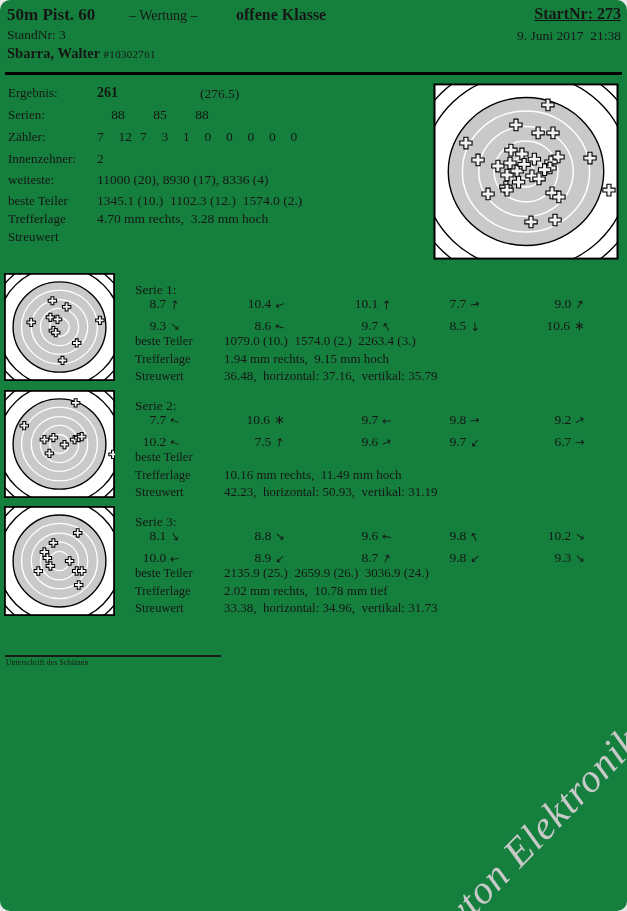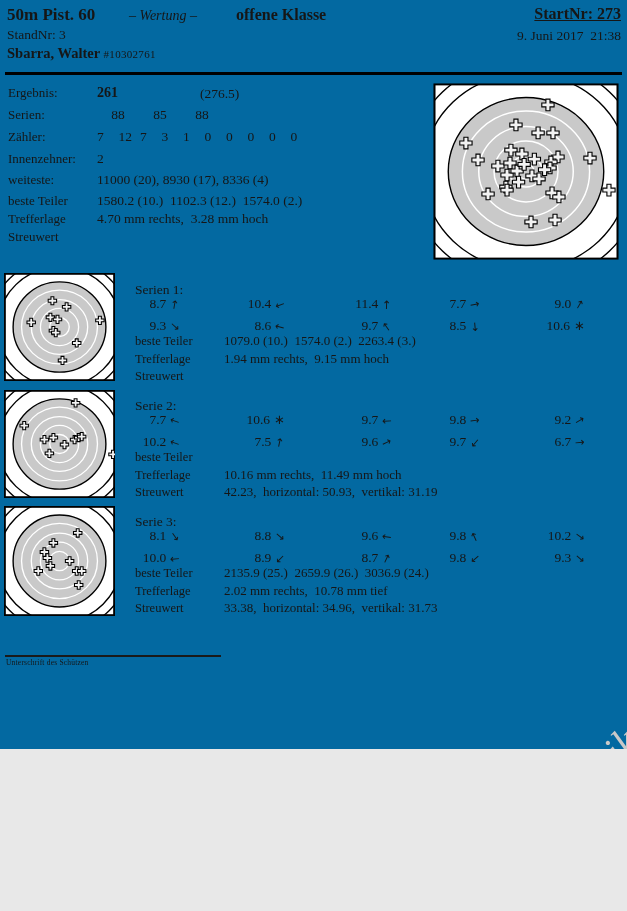--- a/index.html
+++ b/index.html
@@ -1,21 +1,21 @@
 <!DOCTYPE html>
 <html><head>
 <meta charset="utf-8">
 <style>
   html,body{margin:0;padding:0;background:#e8e8e8;}
-  .page{position:relative;width:627px;height:749px;background:#0369a1;overflow:hidden;
-        font-family:"Liberation Serif",serif;color:#161616;}
+  .page{position:relative;width:627px;height:911px;background:#15803d;overflow:hidden;
+        font-family:"Liberation Serif",serif;color:#161616;border-radius:10px;}
   .abs{position:absolute;}
   
   .hdr-disc{left:7px;top:5px;font-size:17px;font-weight:bold;}
-  .hdr-mode{left:129px;top:8px;font-size:14px;font-style:italic;}
+  .hdr-mode{left:129px;top:8px;font-size:14px;}
   .hdr-klasse{left:236px;top:6px;font-size:16px;font-weight:bold;}
   .hdr-startnr{right:6px;top:5px;font-size:16px;font-weight:bold;text-decoration:underline;}
   .hdr-stand{left:7px;top:27px;font-size:13.5px;}
   .hdr-date{right:6px;top:28px;font-size:13.5px;white-space:pre;}
   .hdr-name{left:7px;top:45px;font-size:14.5px;font-weight:bold;}
   .hdr-id{font-size:11px;font-weight:normal;letter-spacing:.3px;}
   .hdr-club{right:6px;top:47px;font-size:13.5px;}
   .rule{left:5px;top:72px;width:617px;height:2.5px;background:#000;}
   
   .sum-label{left:8px;font-size:13px;}
@@ -65,21 +65,21 @@
   <div class="abs sum-label" style="top:129px">Zähler:</div>
   <div class="abs sum-val" style="top:129px" id="zaehler-values"><span class="cell-zahl">7</span><span class="cell-zahl">12</span><span class="cell-zahl">7</span><span class="cell-zahl">3</span><span class="cell-zahl">1</span><span class="cell-zahl">0</span><span class="cell-zahl">0</span><span class="cell-zahl">0</span><span class="cell-zahl">0</span><span class="cell-zahl">0</span></div>
 
   <div class="abs sum-label" style="top:151px">Innenzehner:</div>
   <div class="abs sum-val" style="top:151px">2</div>
 
   <div class="abs sum-label" style="top:172px">weiteste:</div>
   <div class="abs sum-val" style="top:172px">11000 (20), 8930 (17), 8336 (4)</div>
 
   <div class="abs sum-label" style="top:193px">beste Teiler</div>
-  <div class="abs sum-val" style="top:193px">1580.2 (10.)  1102.3 (12.)  1574.0 (2.)</div>
+  <div class="abs sum-val" style="top:193px">1345.1 (10.)  1102.3 (12.)  1574.0 (2.)</div>
 
   <div class="abs sum-label" style="top:211px">Trefferlage</div>
   <div class="abs sum-val" style="top:211px">4.70 mm rechts,  3.28 mm hoch</div>
 
   <div class="abs sum-label" style="top:229px">Streuwert</div>
 
   <svg class="tgt" style="left:433px;top:83px;width:186px;height:177px" viewBox="0 0 100 100" preserveAspectRatio="none">
       <defs>
         <clipPath id="clipMain">
           <rect x="1" y="1" width="98" height="98"></rect>
@@ -148,40 +148,41 @@
       <path d="M 55.099999999999994 27.599999999999998 H 57.69999999999999 V 30.099999999999998 H 60.19999999999999 V 32.699999999999996 H 57.69999999999999 V 35.199999999999996 H 55.099999999999994 V 32.699999999999996 H 52.599999999999994 V 30.099999999999998 H 55.099999999999994 Z" fill="#f2f2f2" stroke="#000" stroke-width="0.95"></path>
       <path d="M 40.5 37.2 H 43.099999999999994 V 39.7 H 45.599999999999994 V 42.3 H 43.099999999999994 V 44.8 H 40.5 V 42.3 H 38 V 39.7 H 40.5 Z" fill="#f2f2f2" stroke="#000" stroke-width="0.95"></path>
       <path d="M 46.9 39.1 H 49.49999999999999 V 41.6 H 51.99999999999999 V 44.199999999999996 H 49.49999999999999 V 46.699999999999996 H 46.9 V 44.199999999999996 H 44.4 V 41.6 H 46.9 Z" fill="#f2f2f2" stroke="#000" stroke-width="0.95"></path>
       <path d="M 23.2 41.900000000000006 H 25.8 V 44.400000000000006 H 28.3 V 47 H 25.8 V 49.5 H 23.2 V 47 H 20.7 V 44.400000000000006 H 23.2 Z" fill="#f2f2f2" stroke="#000" stroke-width="0.95"></path>
       <path d="M 85.10000000000001 40 H 87.7 V 42.5 H 90.2 V 45.099999999999994 H 87.7 V 47.599999999999994 H 85.10000000000001 V 45.099999999999994 H 82.60000000000001 V 42.5 H 85.10000000000001 Z" fill="#f2f2f2" stroke="#000" stroke-width="0.95"></path>
       <path d="M 43.2 49.50000000000001 H 45.8 V 52.00000000000001 H 48.3 V 54.6 H 45.8 V 57.1 H 43.2 V 54.6 H 40.7 V 52.00000000000001 H 43.2 Z" fill="#f2f2f2" stroke="#000" stroke-width="0.95"></path>
       <path d="M 45.300000000000004 51.400000000000006 H 47.9 V 53.900000000000006 H 50.4 V 56.5 H 47.9 V 59 H 45.300000000000004 V 56.5 H 42.800000000000004 V 53.900000000000006 H 45.300000000000004 Z" fill="#f2f2f2" stroke="#000" stroke-width="0.95"></path>
       <path d="M 64.2 61 H 66.8 V 63.5 H 69.3 V 66.1 H 66.8 V 68.6 H 64.2 V 66.1 H 61.7 V 63.5 H 64.2 Z" fill="#f2f2f2" stroke="#000" stroke-width="0.95"></path>
       <path d="M 51.400000000000006 77.2 H 54 V 79.7 H 56.5 V 82.3 H 54 V 84.8 H 51.400000000000006 V 82.3 H 48.900000000000006 V 79.7 H 51.400000000000006 Z" fill="#f2f2f2" stroke="#000" stroke-width="0.95"></path>
     </svg>
-  <div class="abs serie-title" style="top:282px">Serien 1:</div>
+  <div class="abs serie-title" style="top:282px">Serie 1:</div>
   <div class="abs shotgrid" style="top:296px">
       <span class="shotcell"><span>8.7</span><span class="arr" style="transform: rotate(-80deg);">→</span></span>
       <span class="shotcell"><span>10.4</span><span class="arr" style="transform: rotate(-200deg);">→</span></span>
-      <span class="shotcell"><span>11.4</span><span class="arr" style="transform: rotate(-88deg);">→</span></span>
+      <span class="shotcell"><span>10.1</span><span class="arr" style="transform: rotate(-88deg);">→</span></span>
       <span class="shotcell"><span>7.7</span><span class="arr" style="transform: rotate(-12deg);">→</span></span>
       <span class="shotcell"><span>9.0</span><span class="arr" style="transform: rotate(-60deg);">→</span></span>
     </div>
   <div class="abs shotgrid" style="top:318px">
       <span class="shotcell"><span>9.3</span><span class="arr" style="transform: rotate(42deg);">→</span></span>
       <span class="shotcell"><span>8.6</span><span class="arr" style="transform: rotate(-165deg);">→</span></span>
       <span class="shotcell"><span>9.7</span><span class="arr" style="transform: rotate(-125deg);">→</span></span>
       <span class="shotcell"><span>8.5</span><span class="arr" style="transform: rotate(85deg);">→</span></span>
       <span class="shotcell"><span>10.6</span><span class="star">∗</span></span>
     </div>
   <div class="abs sl2" style="top:334px">beste Teiler</div>
   <div class="abs sv2" style="top:333px">1079.0 (10.)  1574.0 (2.)  2263.4 (3.)</div>
   <div class="abs sl2" style="top:352px">Trefferlage</div>
   <div class="abs sv2" style="top:351px">1.94 mm rechts,  9.15 mm hoch</div>
   <div class="abs sl2" style="top:369px">Streuwert</div>
+  <div class="abs sv2" style="top:368px">36.48,  horizontal: 37.16,  vertikal: 35.79</div>
 
   <svg class="tgt" style="left:4px;top:390px;width:111px;height:108px" viewBox="0 0 100 100" preserveAspectRatio="none">
       <defs>
         <clipPath id="clipS2">
           <rect x="1" y="1" width="98" height="98"></rect>
         </clipPath>
       </defs>
       <rect x="0.8" y="0.8" width="98.4" height="98.4" fill="#fff" stroke="#000" stroke-width="1.7"></rect>
       <g clip-path="url(#clipS2)">
         <circle cx="50" cy="50" r="63.5" fill="none" stroke="#000" stroke-width="1.25"></circle>

